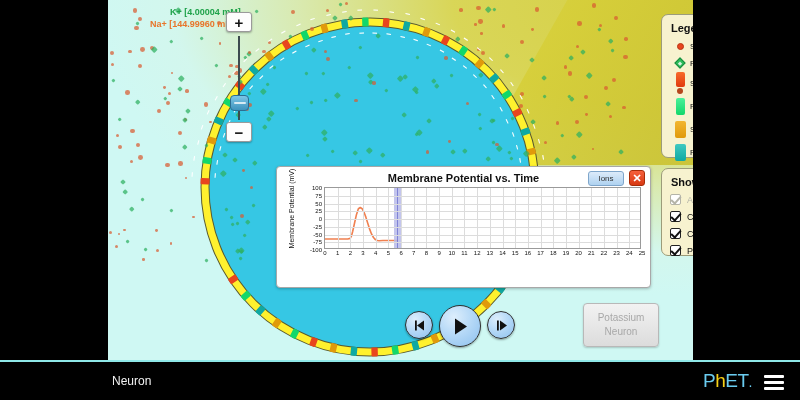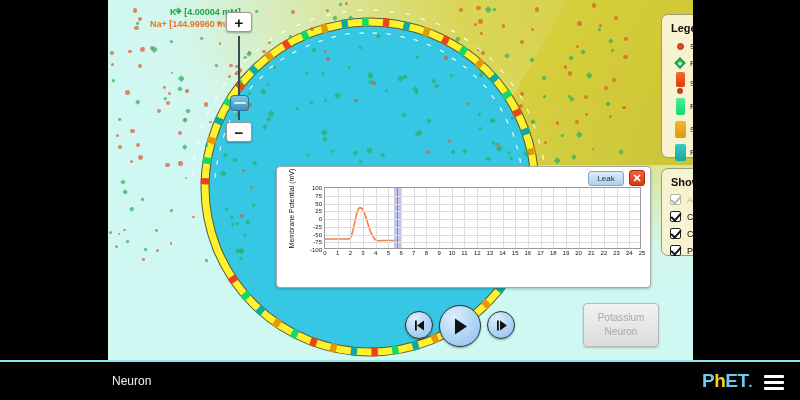--- a/index.html
+++ b/index.html
@@ -184,21 +184,21 @@
     font-size: 10px; color: #A8A8A8; line-height: 14px; text-align: center;
     box-shadow: 0 1px 2px rgba(0,0,0,0.2);
   }
 
   
   #navbar {
     position: absolute; left: 0; bottom: 0; width: 800px; height: 40px;
     background: #000; border-top: 2px solid #8EE7E7;
   }
   #nav-title { position: absolute; left: 112px; top: 12px; font-size: 12px; color: #F2F2F2; }
-  #phet-logo { position: absolute; right: 48px; top: 9px; font-size: 19px; font-weight: bold;
+  #phet-logo { position: absolute; right: 48px; top: 9px; font-size: 19px; font-weight: normal;
                color: #6ACCF0; letter-spacing: -0.5px; line-height: 20px; }
   #phet-logo .h { color: #F7D117; }
   #phet-logo .dot { color:#6ACCF0; font-size:14px; }
   #hamburger { position: absolute; right: 16px; top: 13px; width: 20px; height: 15px; }
   #hamburger div { height: 2.5px; background: #fff; margin-bottom: 3.5px; border-radius: 1px; }
 </style>
 </head>
 <body>
 
 <div id="app">
@@ -766,21 +766,22 @@
         <div class="chk checked"></div>
         <div class="chk-lbl">Concentrations</div>
       </div>
       <div class="chk-row">
         <div class="chk checked"></div>
         <div class="chk-lbl">Potential Chart</div>
       </div>
     </div>
 
     <div id="chart">
-      <div id="chart-clear">Leak</div>
+      <div id="chart-title">Membrane Potential vs. Time</div>
+      <div id="chart-clear">Ions</div>
       <div id="chart-close">✕</div>
       <div id="ylabel">Membrane Potential (mV)</div>
       <div id="plot-wrap">
         <div id="plot">
           <svg id="plot-svg" viewBox="0 0 317 62" preserveAspectRatio="none" style="position:absolute;left:0;top:0;width:100%;height:100%;">
             <polyline id="curve" fill="none" stroke="#F08050" stroke-width="1.6" stroke-linejoin="round" stroke-linecap="round" vector-effect="non-scaling-stroke" points="0.00,52.70 6.34,52.70 12.68,52.70 19.02,52.70 22.82,52.70 25.36,52.08 26.63,49.60 27.90,44.64 29.80,35.96 31.70,27.28 33.60,21.39 35.50,20.15 37.41,21.39 39.31,25.11 41.21,30.38 43.11,36.58 45.01,42.78 46.92,47.74 48.82,51.15 50.72,53.32 52.62,54.25 54.52,54.56 58.33,54.25 63.40,54.25 68.47,54.25 72.28,54.25"></polyline>
           </svg>
           <div id="cursor-band" style="left: 69.276px; background: rgb(185, 188, 234);">
             <div id="cursor-line" style="left:3px;"></div>
           </div>

